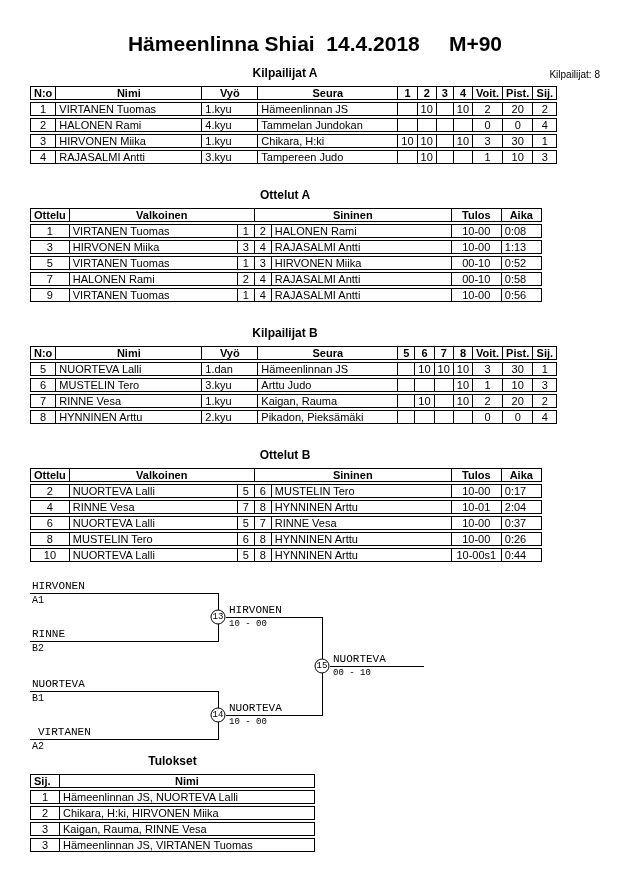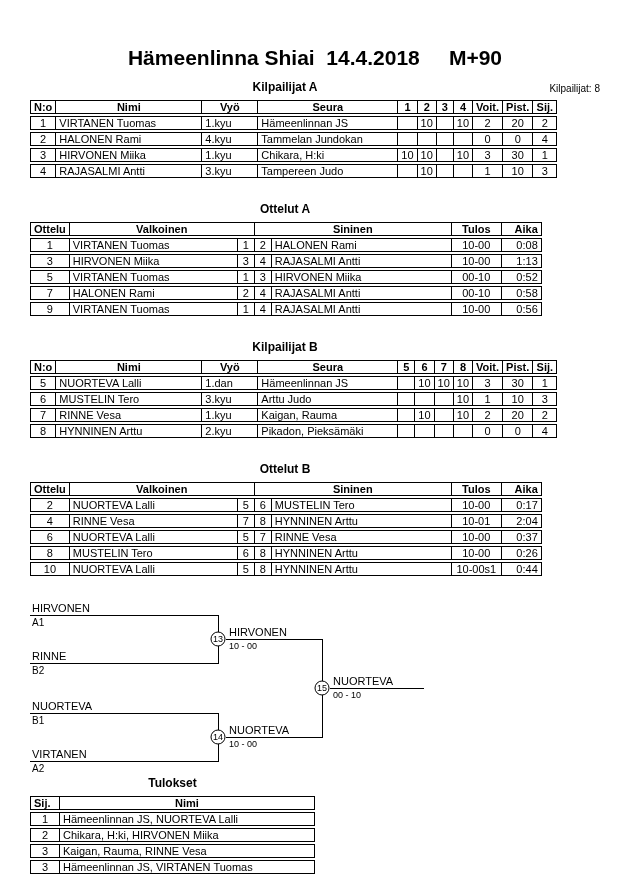--- a/index.html
+++ b/index.html
@@ -3,31 +3,31 @@
 <meta charset="utf-8">
 <style>
   * { margin:0; padding:0; box-sizing:border-box; }
   html,body { background:#fff; }
   body {
     width:630px; height:891px; overflow:hidden;
     font-family:"Liberation Sans","DejaVu Sans",sans-serif;
     color:#000;
   }
   .page { padding:32px 30px 0 30px; position:relative; }
-  .title { font-size:21px; font-weight:bold; text-align:center; white-space:pre; line-height:24px; margin-bottom:10px;margin-top:14px; }
+  .title { font-size:21px; font-weight:bold; text-align:center; white-space:pre; line-height:24px; margin-bottom:10px; }
   .sec-row { position:relative; width:570px; }
   .sec-title { width:510px; text-align:center; font-size:12px; font-weight:bold; line-height:14px; margin-bottom:4px; }
   .mt { margin-top:22px; }
   .count-label { position:absolute; top:3px; right:0; font-size:10px; font-weight:normal; }
   table { border-collapse:separate; border-spacing:0 2px; table-layout:fixed; font-size:11px; }
   td,th { border:1px solid #000; border-left:0; height:14px; line-height:12px; padding:0 3px; overflow:hidden; white-space:nowrap; }
   td:first-child,th:first-child { border-left:1px solid #000; }
   th { font-weight:bold; text-align:center; }
-  .al { text-align:left; } .ac { text-align:center; } .ar { text-align:right; }
-  .bracket { position:relative; width:570px; height:172px; margin-top:24px; }
+  .al { text-align:left; } .ac { text-align:center; } .ar { }
+  .bracket { position:relative; width:570px; height:172px; margin-top:16px;font-family:Liberation Mono, monospace; }
   .hline { position:absolute; height:1px; background:#000; }
   .vline { position:absolute; width:1px; background:#000; }
   .bname { position:absolute; font-size:11px; line-height:11px; white-space:nowrap; }
   .bseed { position:absolute; font-size:10px; line-height:10px; }
   .bscore { position:absolute; font-size:9px; line-height:9px; white-space:pre; }
   .bcircle { position:absolute; width:15px; height:15px; border:1px solid #000; border-radius:50%;
              background:#fff; font-size:9px; line-height:13px; text-align:center; transform:translate(-50%,-50%); }
   .tulokset-title { width:285px; text-align:center; font-size:12px; font-weight:bold; line-height:14px; margin:2px 0 4px 0; }
 </style>
 </head>
@@ -356,21 +356,21 @@
     <div class="bseed" style="left:2px;top:64px;">B2</div>
     <div class="vline" style="left:188px;top:13px;height:49px;"></div>
     <div class="bcircle" style="left:188px;top:37px;">13</div>
     <div class="bname" style="left:199px;top:25px;">HIRVONEN</div>
     <div class="hline" style="left:196px;top:37px;width:96px;"></div>
     <div class="bscore" style="left:199px;top:40px;">10 - 00</div>
 
     <div class="bname" style="left:2px;top:99px;">NUORTEVA</div>
     <div class="hline" style="left:0;top:111px;width:188px;"></div>
     <div class="bseed" style="left:2px;top:114px;">B1</div>
-    <div class="bname" style="left:2px;top:147px;">VIRTANEN</div>
+    <div class="bname" style="left:8px;top:147px;">VIRTANEN</div>
     <div class="hline" style="left:0;top:159px;width:188px;"></div>
     <div class="bseed" style="left:2px;top:162px;">A2</div>
     <div class="vline" style="left:188px;top:111px;height:49px;"></div>
     <div class="bcircle" style="left:188px;top:135px;">14</div>
     <div class="bname" style="left:199px;top:123px;">NUORTEVA</div>
     <div class="hline" style="left:196px;top:135px;width:96px;"></div>
     <div class="bscore" style="left:199px;top:138px;">10 - 00</div>
 
     <div class="vline" style="left:292px;top:37px;height:99px;"></div>
     <div class="bcircle" style="left:292px;top:86px;">15</div>

